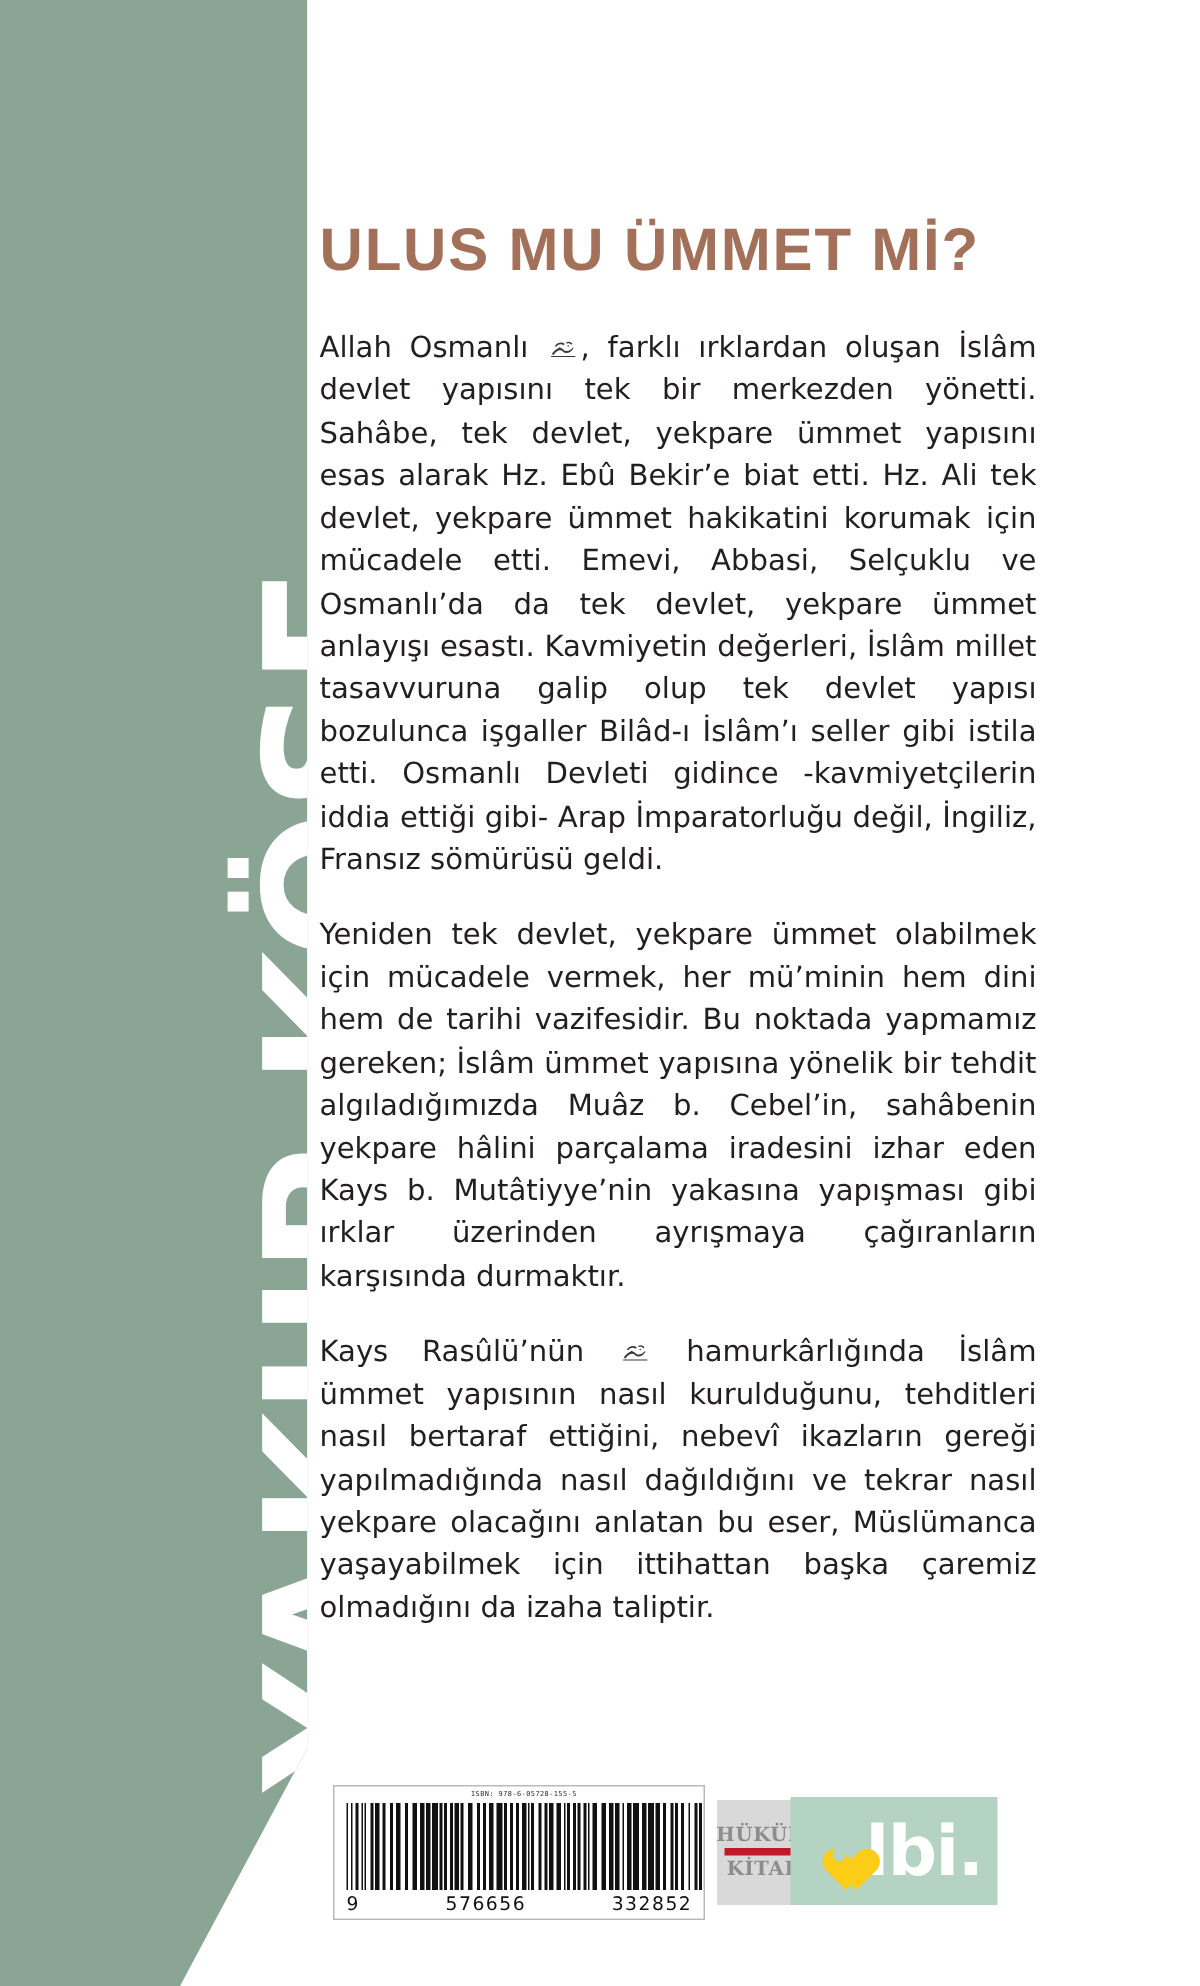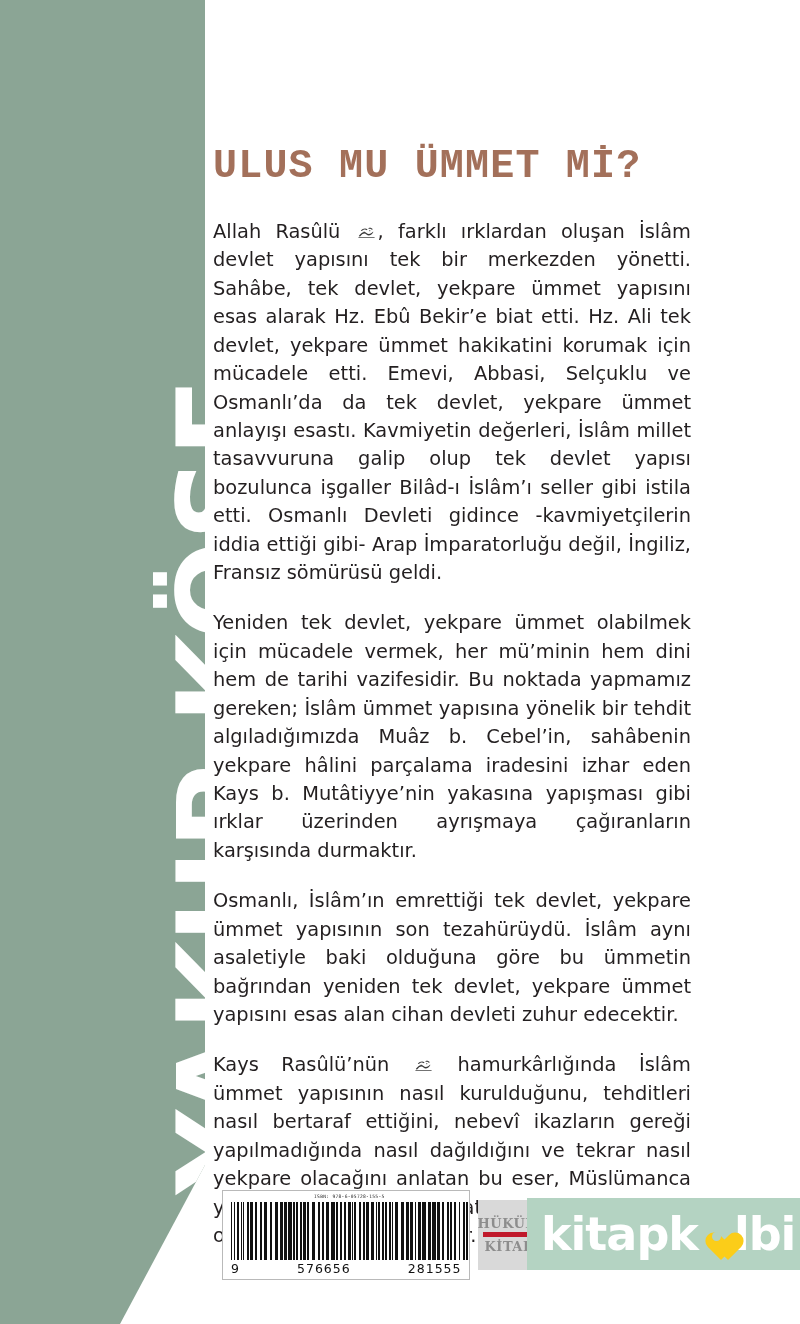--- a/index.html
+++ b/index.html
@@ -79,21 +79,21 @@
     left: 213px;
     top: 0;
     width: 480px;
     height: 1324px;
   }
   .title {
     position: absolute;
     top: 146px;
     left: 0;
     width: 480px;
-    font-family: Liberation Mono, monospace;
+    font-family: Liberation Sans, sans-serif;
     font-weight: 700;
     font-size: 40px;
     line-height: 1.05;
     letter-spacing: 1.2px;
     color: #a3705a;
     white-space: nowrap;
   }
   .blurb {
     position: absolute;
     top: 218px;
@@ -270,35 +270,34 @@
     </div>
   </div>
 
   <div class="content">
 
     <div class="title">ULUS MU ÜMMET Mİ?</div>
 
     <div class="blurb">
 
       <p>
-        <span>Allah Rasûlü </span><svg class="pbuh" viewBox="0 0 40 28">
+        <span>Allah Osmanlı </span><svg class="pbuh" viewBox="0 0 40 28">
           <g fill="#3a3a3a">
             <path d="M4 20 C10 12, 16 10, 20 14 C24 18, 30 16, 34 11 L34 13 C30 19, 24 21, 20 17 C16 13, 11 15, 6 22 Z"></path>
             <path d="M8 9 C12 4, 18 3, 22 6 L21 8 C17 5.5, 13 6.5, 10 10 Z"></path>
             <path d="M24 4 C27 2, 31 3, 33 6 L31.5 7.5 C30 5.2, 27 4.4, 25 5.8 Z"></path>
             <path d="M3 23 L37 23 L37 24.5 L3 24.5 Z"></path>
             <circle cx="15" cy="12" r="1.3"></circle>
             <circle cx="27" cy="9" r="1.1"></circle>
           </g>
         </svg><span>, farklı ırklardan oluşan İslâm devlet yapısını tek bir merkezden yönetti. Sahâbe, tek devlet, yekpare ümmet yapısını esas alarak Hz. Ebû Bekir’e biat etti. Hz. Ali  tek devlet, yekpare ümmet hakikatini korumak için mücadele etti. Emevi, Abbasi, Selçuklu ve Osmanlı’da da tek devlet, yekpare ümmet anlayışı esastı. Kavmiyetin değerleri, İslâm millet tasavvuruna galip olup tek devlet yapısı bozulunca işgaller Bilâd-ı İslâm’ı seller gibi istila etti. Osmanlı Devleti gidince -kavmiyetçilerin iddia ettiği gibi- Arap İmparatorluğu değil, İngiliz, Fransız sömürüsü geldi.</span>
       </p>
 
       <p>Yeniden tek devlet, yekpare ümmet olabilmek için mücadele vermek, her mü’minin hem dini hem de tarihi vazifesidir. Bu noktada yapmamız gereken; İslâm ümmet yapısına yönelik bir tehdit algıladığımızda Muâz b. Cebel’in, sahâbenin yekpare hâlini parçalama iradesini izhar eden Kays b. Mutâtiyye’nin yakasına yapışması gibi ırklar üzerinden ayrışmaya çağıranların karşısında durmaktır.</p>
 
-      <p>Osmanlı, İslâm’ın emrettiği tek devlet, yekpare ümmet yapısının son tezahürüydü. İslâm aynı asaletiyle baki olduğuna göre bu ümmetin bağrından yeniden tek devlet, yekpare ümmet yapısını esas alan cihan devleti zuhur edecektir.</p>
 
       <p>
         <span>Kays Rasûlü’nün </span><svg class="pbuh" viewBox="0 0 40 28">
           <g fill="#3a3a3a">
             <path d="M4 20 C10 12, 16 10, 20 14 C24 18, 30 16, 34 11 L34 13 C30 19, 24 21, 20 17 C16 13, 11 15, 6 22 Z"></path>
             <path d="M8 9 C12 4, 18 3, 22 6 L21 8 C17 5.5, 13 6.5, 10 10 Z"></path>
             <path d="M24 4 C27 2, 31 3, 33 6 L31.5 7.5 C30 5.2, 27 4.4, 25 5.8 Z"></path>
             <path d="M3 23 L37 23 L37 24.5 L3 24.5 Z"></path>
             <circle cx="15" cy="12" r="1.3"></circle>
             <circle cx="27" cy="9" r="1.1"></circle>
@@ -428,33 +427,32 @@
             <i style="width: 1px;"></i>
             <i class="sp" style="width: 1.7px;"></i>
             <i class="sp" style="width: 2px;"></i>
             <i class="tall" style="width: 1.4px;"></i>
             <i class="sp tall" style="width: 1.4px;"></i>
             <i class="tall" style="width: 1.4px;"></i>
           </div>
         <div class="barcode-digits">
           <span>9</span>
           <span>576656</span>
-          <span>281555</span>
+          <span>332852</span>
         </div>
       </div>
       <div class="publisher-logo">
         <div class="pub-top">HÜKÜM</div>
         <div class="pub-rule"></div>
         <div class="pub-bottom">KİTAP</div>
       </div>
     </div>
 
     <div class="store-logo">
       <span class="store-word">
-        <span>kitapk</span>
         <span class="heart">
             <span class="heart-hole"></span>
           </span>
         <span>lbi.</span>
       </span>
 
     </div>
 
   </div>
 

